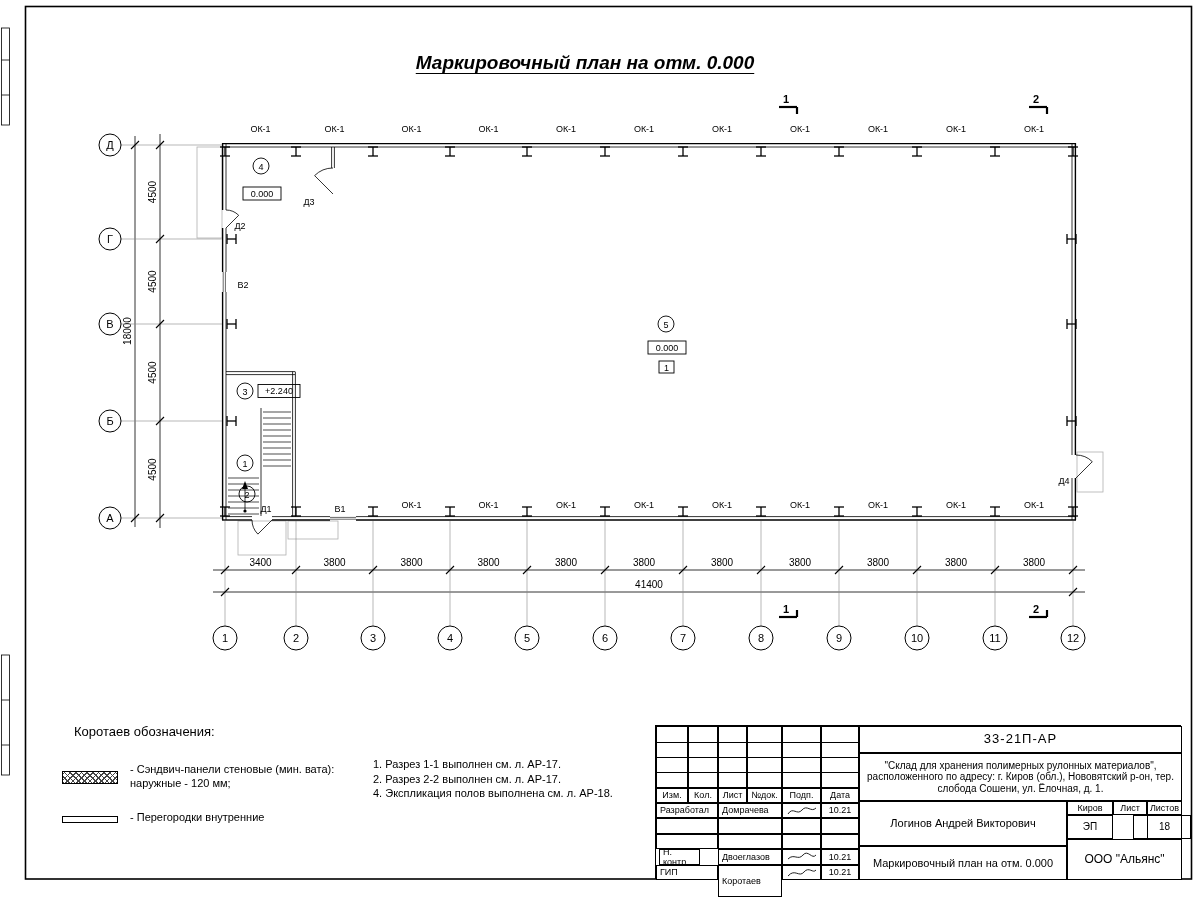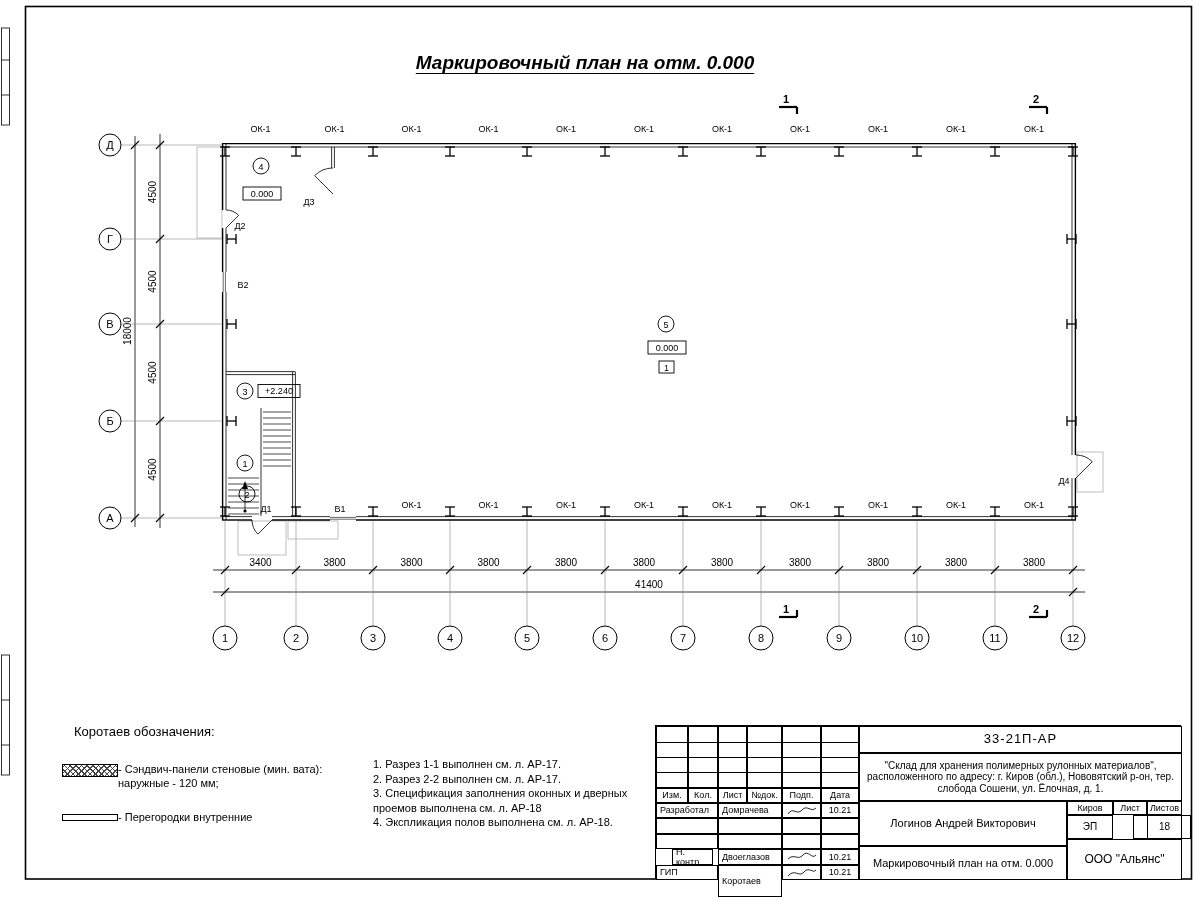--- a/index.html
+++ b/index.html
@@ -12,21 +12,21 @@
   .dim{font-size:10px;text-anchor:middle}
   .sec{font-size:11px;font-weight:bold;text-anchor:middle}
   .mk{font-size:9px;text-anchor:middle}
   .mk text{font-size:9px;text-anchor:middle}
 
   .sheet-title{position:absolute;top:52px;left:0;width:1170px;text-align:center;
     font-size:19px;font-weight:bold;font-style:italic;text-decoration:underline;text-underline-offset:4px}
 
   .legend{position:absolute;left:62px;top:724px;width:310px}
   .legend-title{font-size:13px;padding-left:12px}
-  .legend-item{position:absolute;left:0;display:flex;align-items:flex-start;gap:0;width:300px}
+  .legend-item{position:absolute;left:0;display:flex;align-items:center;gap:12px;width:300px}
   .swatch{width:56px;flex:0 0 56px;margin-top:2px}
   .hatch{height:13px;border:1px solid #000;
     background:repeating-linear-gradient(45deg,#444 0,#444 1px,transparent 1px,transparent 4px),
                repeating-linear-gradient(-45deg,#444 0,#444 1px,transparent 1px,transparent 4px)}
   .partition{height:7px;border-top:1.4px solid #000;border-bottom:1.4px solid #000;
     border-left:1px solid #000;border-right:1px solid #000;margin-top:4px}
   .legend-label{font-size:11px;line-height:1.3}
   .pre{white-space:pre-line}
 
   .notes{position:absolute;left:373px;top:757px;width:292px;font-size:11px;line-height:1.32}
@@ -399,21 +399,20 @@
     </div>
     <div class="legend-item" style="top:86px">
       <div class="swatch partition"></div>
       <div class="legend-label">- Перегородки внутренние</div>
     </div>
   </div>
 
   <div class="notes">
     <div>1. Разрез 1-1 выполнен см. л. АР-17.</div>
     <div>2. Разрез 2-2 выполнен см. л. АР-17.</div>
-    <div>3. Спецификация заполнения оконных и дверных проемов выполнена см. л. АР-18</div>
     <div>4. Экспликация полов выполнена см. л. АР-18.</div>
   </div>
 
   <div class="stamp">
 
     <div class="tb chg" style="left:0;top:0;width:32px;height:62px"></div>
     <div class="tb chg" style="left:32px;top:0;width:30px;height:62px"></div>
     <div class="tb chg" style="left:62px;top:0;width:29px;height:62px"></div>
     <div class="tb chg" style="left:91px;top:0;width:35px;height:62px"></div>
     <div class="tb chg" style="left:126px;top:0;width:39px;height:62px"></div>
@@ -437,21 +436,21 @@
 
     <div class="tb" style="left:0;top:92px;width:62px;height:16px"></div>
     <div class="tb" style="left:62px;top:92px;width:64px;height:16px"></div>
     <div class="tb" style="left:126px;top:92px;width:39px;height:16px"></div>
     <div class="tb" style="left:165px;top:92px;width:38px;height:16px"></div>
     <div class="tb" style="left:0;top:108px;width:62px;height:15px"></div>
     <div class="tb" style="left:62px;top:108px;width:64px;height:15px"></div>
     <div class="tb" style="left:126px;top:108px;width:39px;height:15px"></div>
     <div class="tb" style="left:165px;top:108px;width:38px;height:15px"></div>
 
-    <div class="tb left small" style="left:16px;top:123px;width:41px;height:16px">Н. контр.</div>
+    <div class="tb left small" style="left:3px;top:123px;width:41px;height:16px">Н. контр.</div>
     <div class="tb left small" style="left:62px;top:123px;width:64px;height:16px">Двоеглазов</div>
     <div class="tb" style="left:126px;top:123px;width:39px;height:16px">
       <svg width="32" height="12" viewBox="0 0 32 12" style="position:static">
           <path d="M2 8 C8 2 12 10 17 4 S26 9 30 4" fill="none" stroke="#222" stroke-width="1"></path>
         </svg>
     </div>
     <div class="tb small" style="left:165px;top:123px;width:38px;height:16px">10.21</div>
 
     <div class="tb left small" style="left:0;top:139px;width:62px;height:15px">ГИП</div>
     <div class="tb left small" style="left:62px;top:139px;width:64px;height:32px">Коротаев</div>

